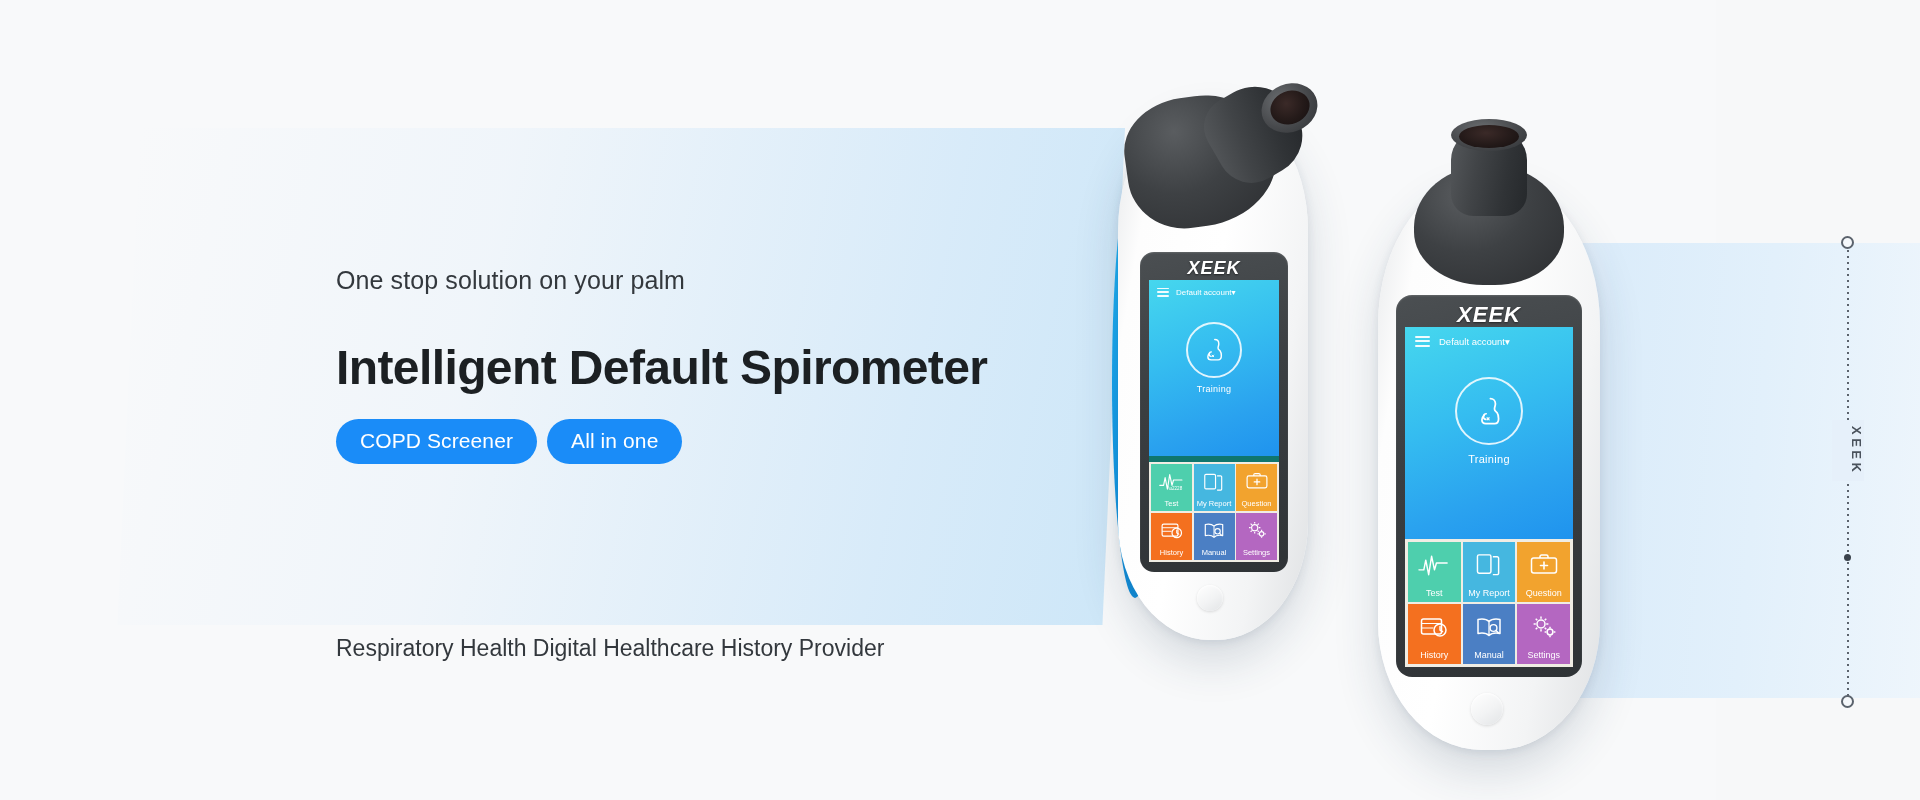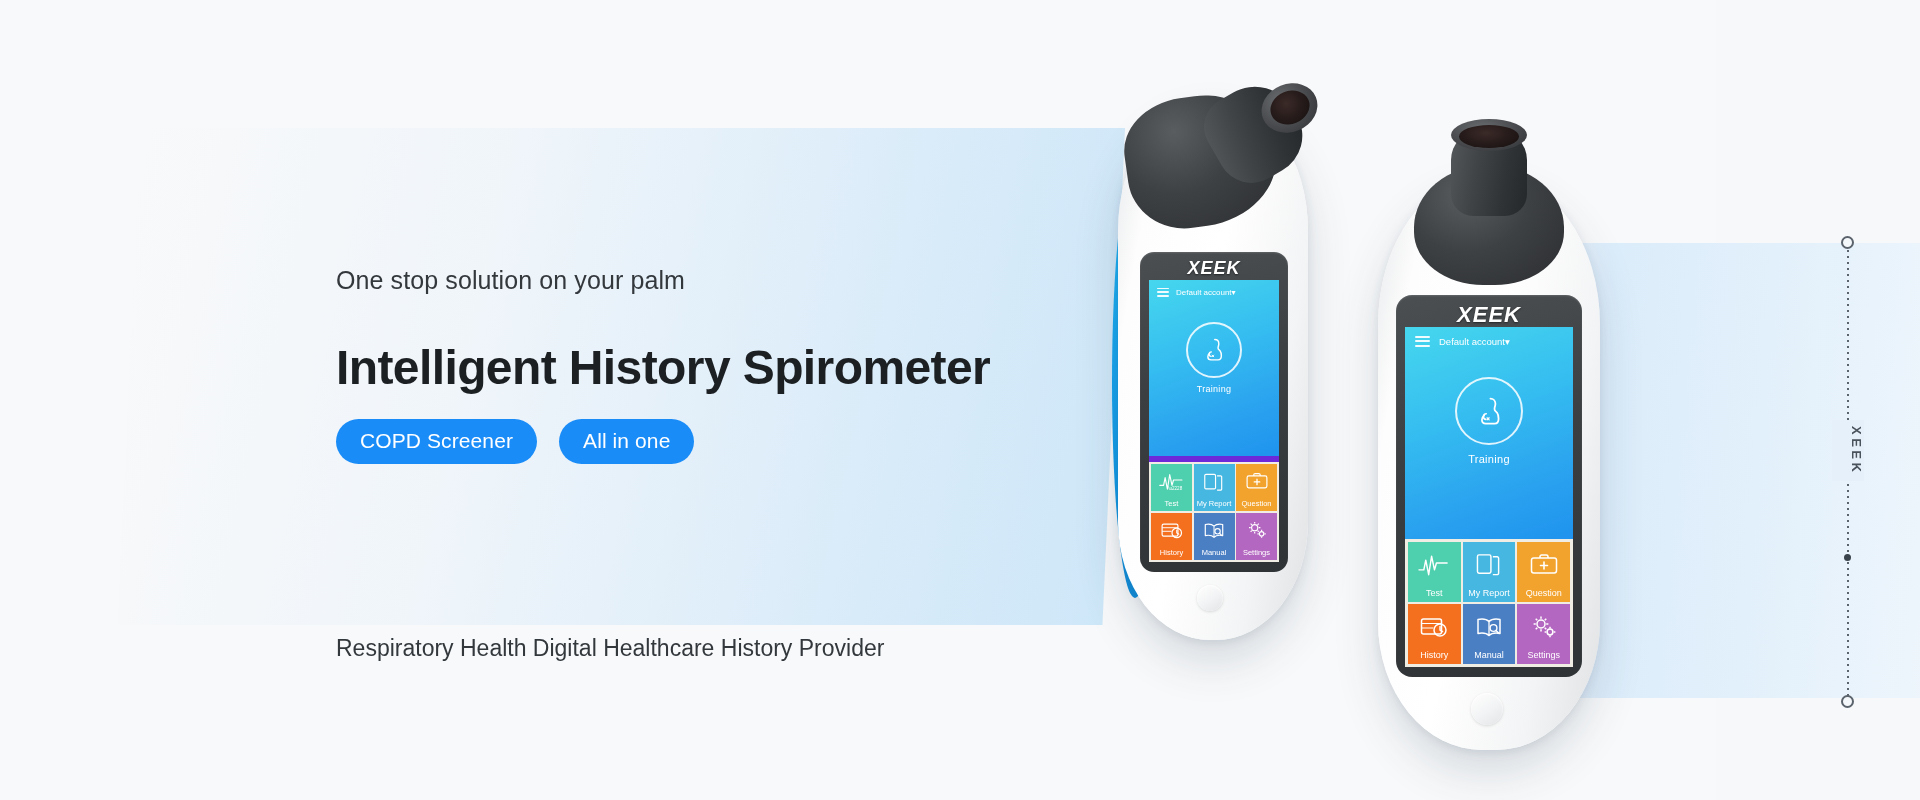--- a/index.html
+++ b/index.html
@@ -39,21 +39,21 @@
   .eyebrow {
     position:absolute; top:266px; left:0;
     font-size:25px; color:#33383d; font-weight:400; letter-spacing:.1px;
     white-space:nowrap;
   }
   .headline {
     position:absolute; top:340px; left:0;
     font-size:48px; line-height:1.15; font-weight:700; color:#1c2023;
     letter-spacing:-.6px; white-space:nowrap;
   }
-  .badges { position:absolute; top:419px; left:0; display:flex; gap:22px; }
+  .badges { position:absolute; top:419px; left:0; display:flex; gap:10px; }
   .badge {
     background:#1a8cf8; color:#ffffff; border-radius:999px;
     font-size:21px; line-height:1; padding:11px 24px 13px;
     white-space:nowrap; letter-spacing:.1px; cursor:pointer;
     border:none; font-family:inherit;
   }
   .tagline {
     position:absolute; top:635px; left:0;
     font-size:23px; color:#33383d; font-weight:400; white-space:nowrap;
   }
@@ -82,21 +82,21 @@
   }
   .brand-xeek {
     position:absolute; width:100%; text-align:center;
     color:#ffffff; font-weight:700; font-style:italic;
     font-family:"Liberation Sans", sans-serif;
     letter-spacing:1px;
     text-shadow:0 1px 2px rgba(0,0,0,.5);
     user-select:none;
   }
 
-  .screen { position:absolute; overflow:hidden; background:#6d28d9; }
+  .screen { position:absolute; overflow:hidden; background:#0f766e; }
   .scr-hero {
     position:absolute; left:0; right:0; top:0;
     background:linear-gradient(160deg,#46d7ee 0%,#35bdf0 40%,#2aa2ef 75%,#1f93ee 100%);
   }
   .scr-topbar {
     position:absolute; left:0; right:0; top:0;
     display:flex; align-items:center;
   }
   .hamburger { display:flex; flex-direction:column; justify-content:space-between; }
   .hamburger span { display:block; background:rgba(255,255,255,.93); border-radius:2px; }
@@ -176,21 +176,21 @@
 <body>
 
 <div id="stage">
 
   <div class="panel-left"></div>
   <div class="panel-right-2"></div>
   <div class="panel-right"></div>
 
   <div class="copy">
     <div class="eyebrow">One stop solution on your palm</div>
-    <h1 class="headline">Intelligent History Spirometer</h1>
+    <h1 class="headline">Intelligent Default Spirometer</h1>
 
     <div class="badges">
       <button class="badge">COPD Screener</button>
       <button class="badge">All in one</button>
     </div>
 
     <div class="tagline">Respiratory Health Digital Healthcare History Provider</div>
   </div>
 
   <div class="device" style="left:1118px; top:100px; width:190px; height:540px;">

